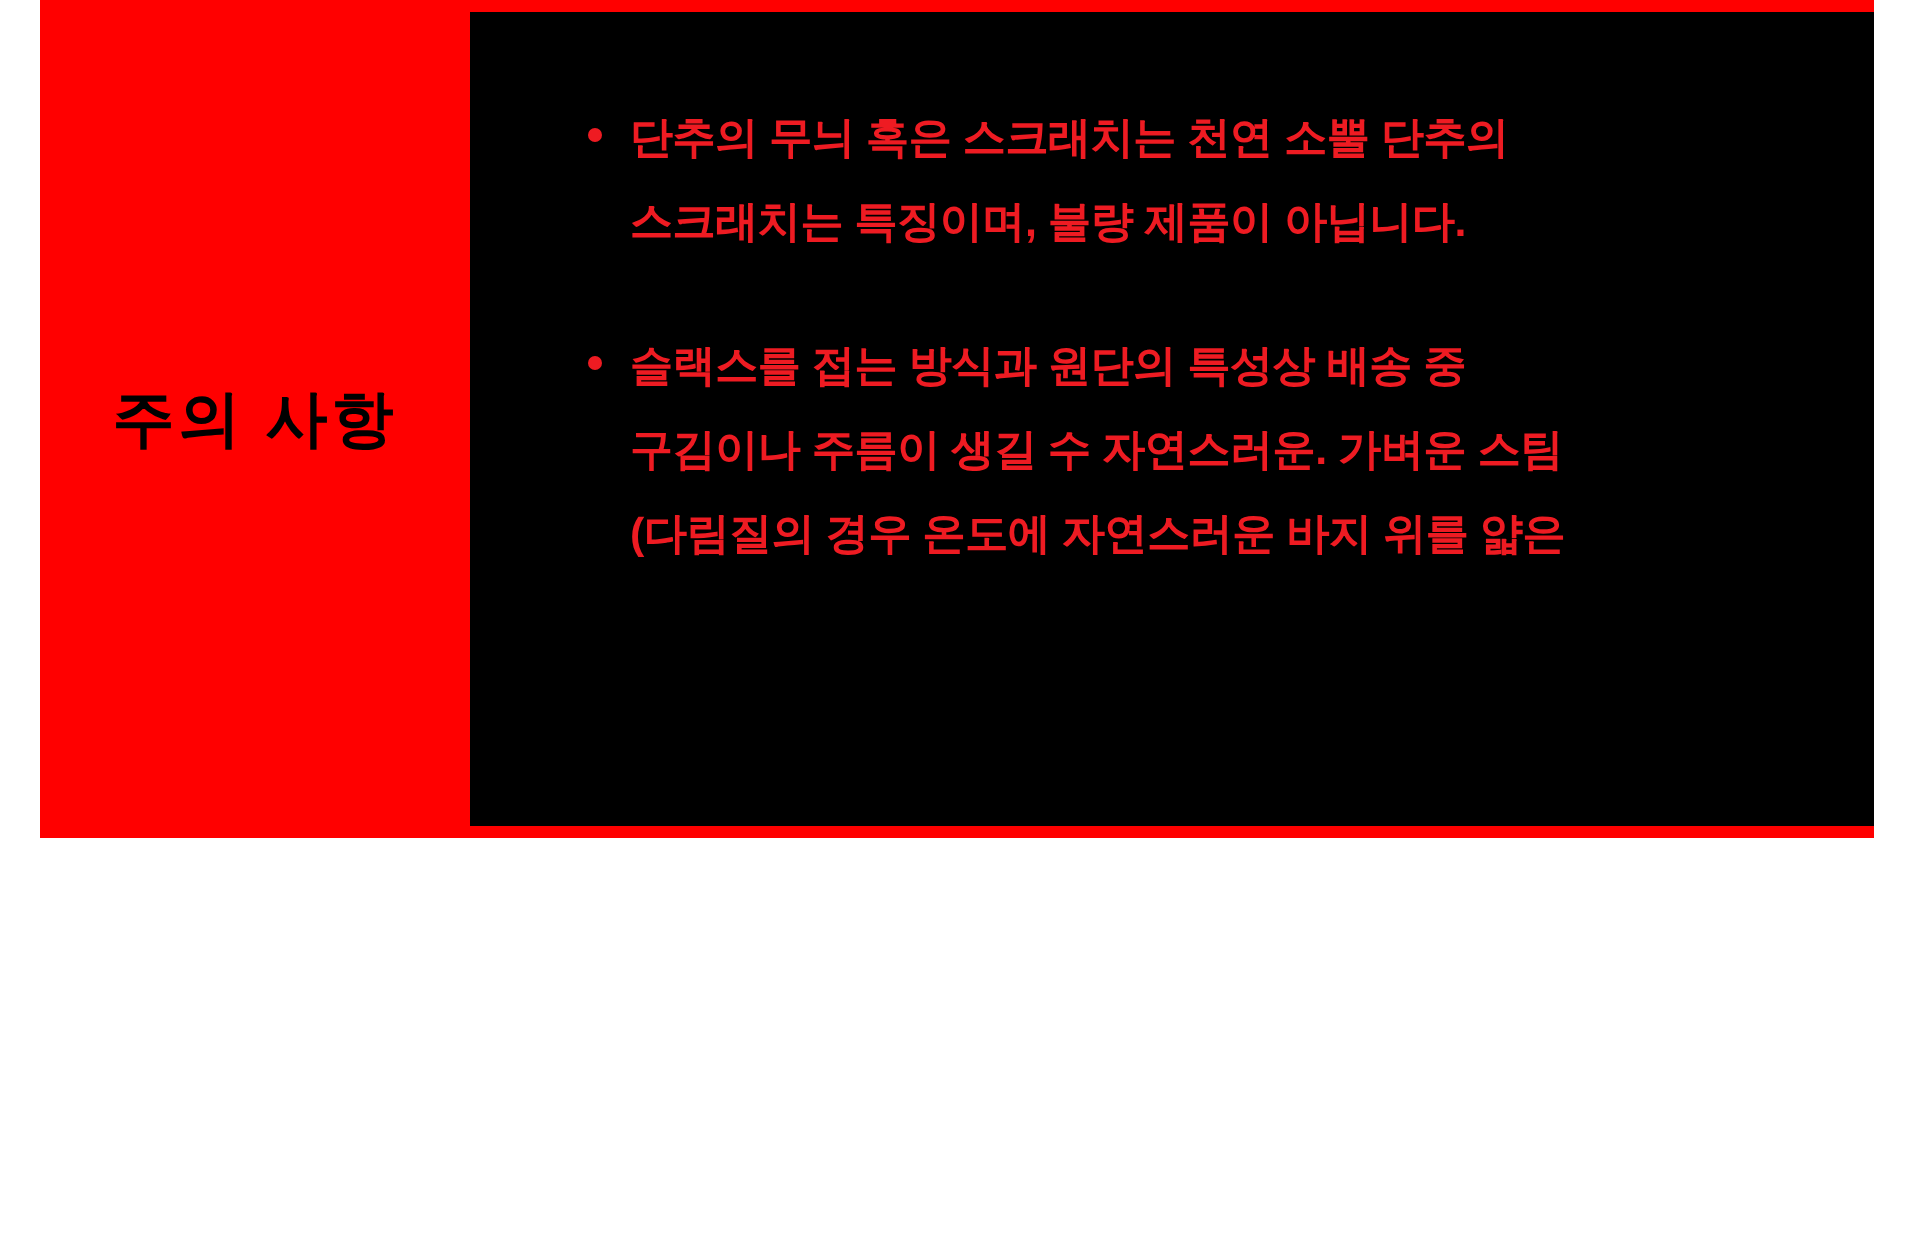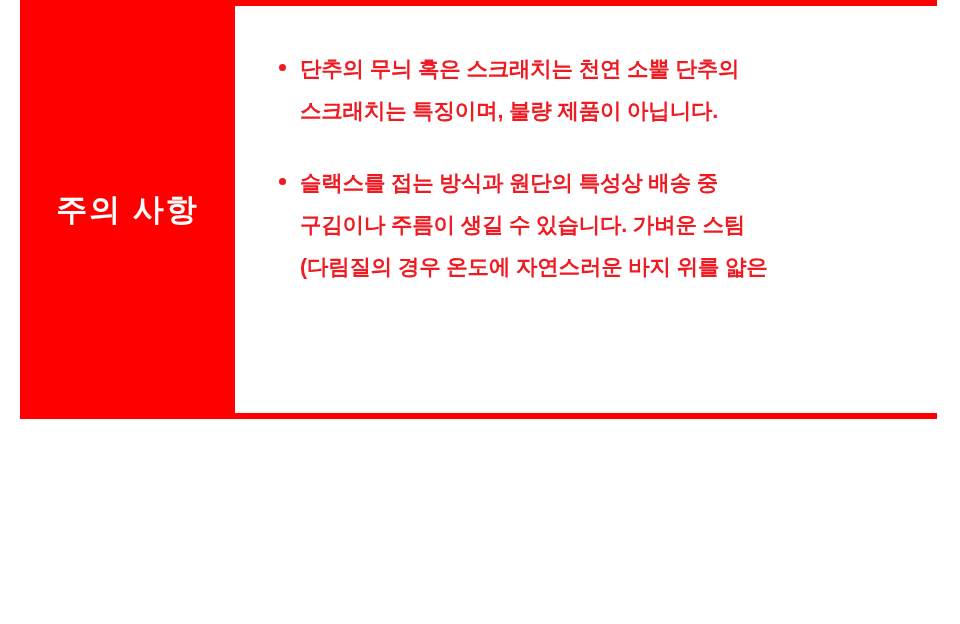--- a/index.html
+++ b/index.html
@@ -31,40 +31,40 @@
   
   .notice-label-col {
     width: 215px;
     flex: 0 0 215px;
     background: #ff0000;
     display: flex;
     align-items: center;
     justify-content: center;
   }
   .notice-label-text {
-    color: #ffffff;
+    color: #000000;
     font-size: 31px;
     font-weight: bold;
     letter-spacing: 2px;
     line-height: 1.2;
     white-space: nowrap;
   }
 
   
   .notice-body-col {
     flex: 1 1 auto;
     display: flex;
     padding: 6px 0px 6px 0px;
     box-sizing: border-box;
   }
   .notice-card {
-    background: #ffffff;
+    background: #000000;
     width: 100%;
     box-sizing: border-box;
-    padding: 42px 20px 30px 44px;
+    padding: 42px 20px 30px 59px;
   }
 
   
   .notice-list {
     list-style: none;
     margin: 0;
     padding: 0;
   }
   .notice-item {
     position: relative;
@@ -108,21 +108,21 @@
 
         <li class="notice-item">
           <span class="notice-bullet"></span>
           <span class="notice-line">단추의 무늬 혹은 스크래치는 천연 소뿔 단추의</span>
           <span class="notice-line">스크래치는 특징이며, 불량 제품이 아닙니다.</span>
         </li>
 
         <li class="notice-item">
           <span class="notice-bullet"></span>
           <span class="notice-line">슬랙스를 접는 방식과 원단의 특성상 배송 중</span>
-          <span class="notice-line">구김이나 주름이 생길 수 있습니다. 가벼운 스팀</span>
+          <span class="notice-line">구김이나 주름이 생길 수 자연스러운. 가벼운 스팀</span>
           <span class="notice-line">(다림질의 경우 온도에 자연스러운 바지 위를 얇은</span>
         </li>
 
       </ul>
     </div>
   </div>
 
 </div>
 
 </body></html>

